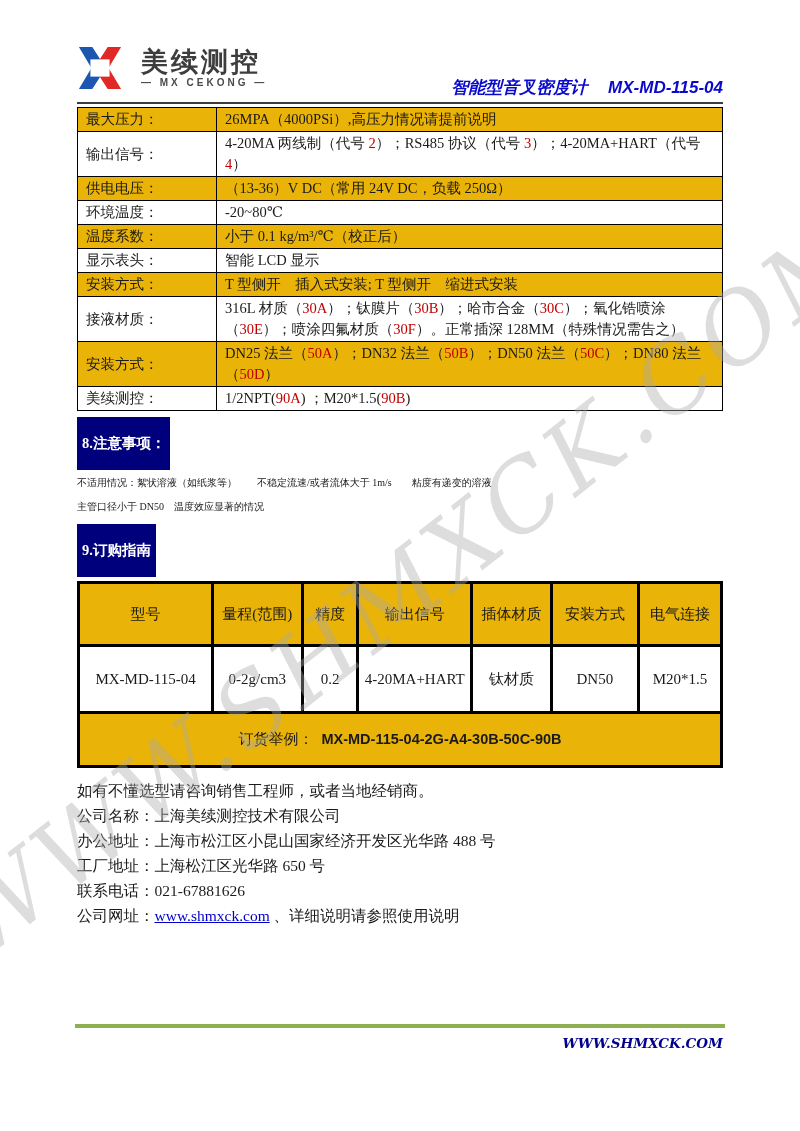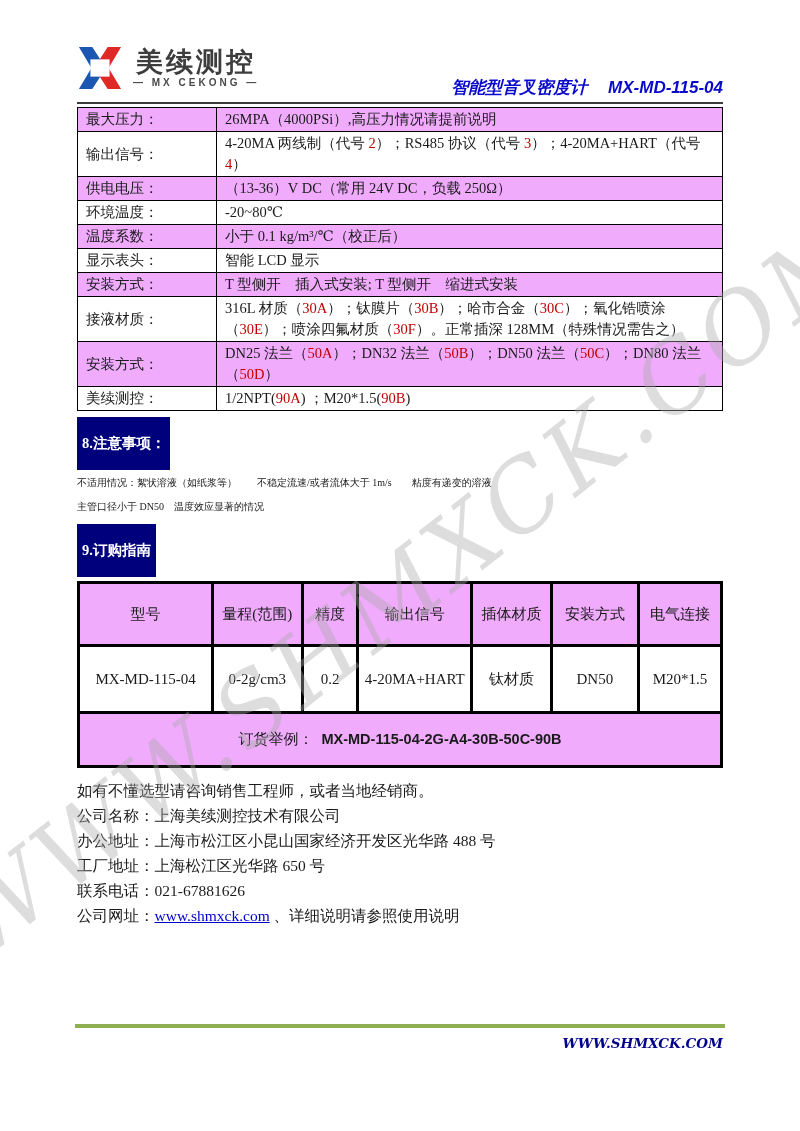--- a/index.html
+++ b/index.html
@@ -12,35 +12,35 @@
     transform:translate(-50%,-50%) rotate(-38deg);
     font-family:"DejaVu Serif",serif;font-style:italic;
     font-size:96px;letter-spacing:6px;white-space:nowrap;
     color:rgba(170,170,170,0.40);z-index:6;pointer-events:none;
   }
 
   .content{position:absolute;top:45px;left:77px;width:646px;z-index:2;}
 
   
   .header{position:relative;height:55px;border-bottom:2px solid #3c3c3c;padding-bottom:2px;}
-  .logo{display:flex;align-items:center;gap:10px;text-align:center;}
+  .logo{display:flex;align-items:center;gap:18px;}
   .logo-icon{width:46px;height:46px;display:block;}
   .lg-blue{fill:#1b57b1;}
   .lg-red{fill:#e02826;}
   .logo-name{font-family:"Liberation Sans",sans-serif;font-size:27px;font-weight:bold;color:#3d3d3d;letter-spacing:3px;line-height:30px;}
   .logo-sub{font-family:"Liberation Sans",sans-serif;font-size:10px;font-weight:bold;color:#4a4a4a;letter-spacing:3px;line-height:12px;}
   .doc-title{position:absolute;right:0;bottom:3px;font-family:"Liberation Sans",sans-serif;font-style:italic;font-weight:bold;font-size:17px;color:#0a0acc;}
   .doc-title span{margin-left:16px;}
 
   
   table{border-collapse:collapse;}
   .spec-table{width:646px;margin-top:3px;font-size:14.5px;}
   .spec-table td{border:1px solid #000;padding:1px 8px;line-height:21px;height:21px;}
   .spec-table td.lbl{width:122px;}
-  .g{background:#f0abfc;}
+  .g{background:#eab308;}
   .seg-red{color:#c00000;}
 
   
   .sec-head{display:inline-block;background:#00007c;color:#ffffff;font-weight:bold;font-size:14.5px;padding:17px 5px;margin-top:6px;}
   .note-line{font-size:10px;line-height:23px;margin-top:1px;}
 
   
   .order-table{width:646px;margin-top:4px;font-size:15px;text-align:center;}
   .order-table td{border:3px solid #000000;padding:12px 2px;}
   .order-table tr.head td{height:36px;}

